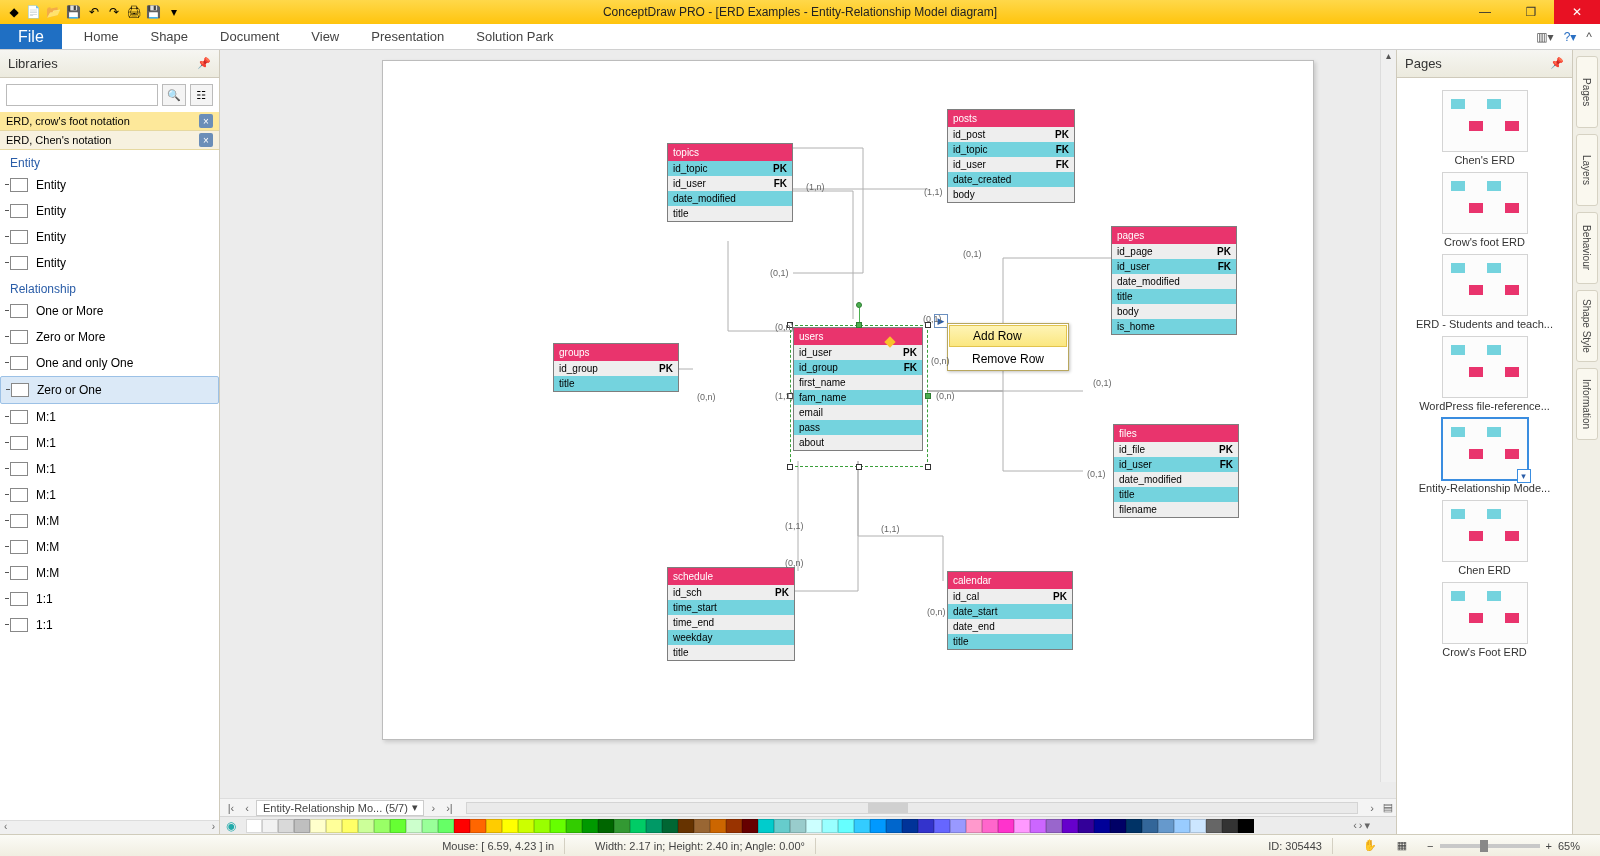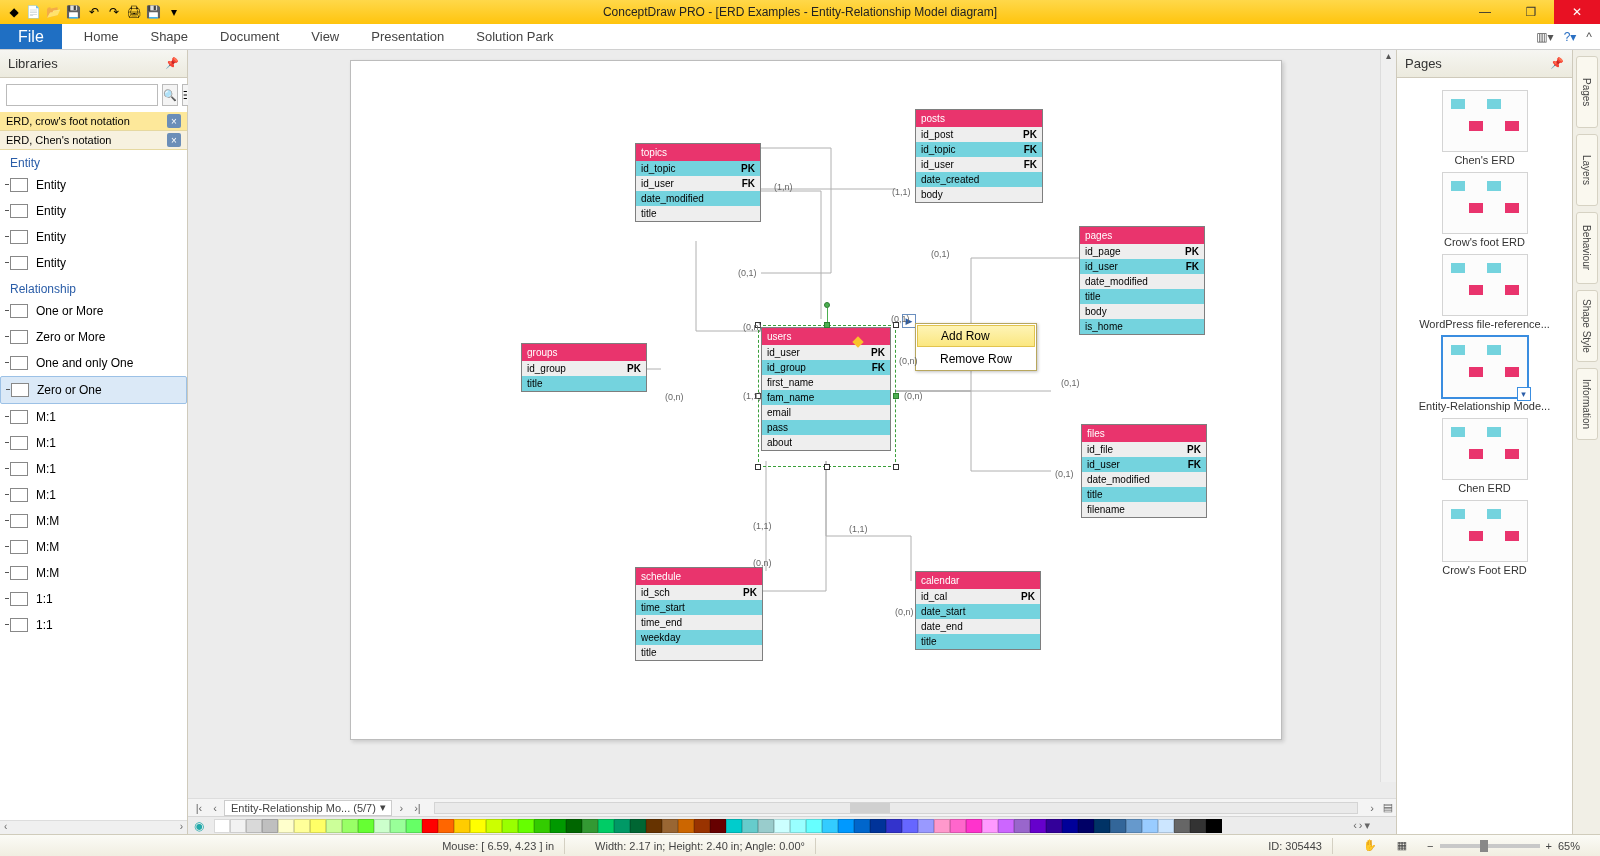--- a/index.html
+++ b/index.html
@@ -19,21 +19,21 @@
 .file-tab { background: #1f6fc3; color: #fff; padding: 0 18px; display: flex; align-items: center; font-size: 16px; margin-right: 6px;}
 .menuitem { padding: 0 16px; display: flex; align-items: center; cursor: default; }
 .menu-right { position: absolute; right: 8px; top: 0; height: 100%; display: flex; align-items: center; gap: 10px; font-size: 12px; color: #555; }
 
 
 .main { display: flex; height: calc(856px - 24px - 26px - 22px); background: #e8e8e8; }
 .panel-head { height: 28px; background: linear-gradient(#f6f6f2,#eceade); border-bottom: 1px solid #cfcabb; display: flex; align-items: center; padding: 0 8px; font-size: 13px; color: #333; }
 .panel-head .pin { margin-left: auto; font-size: 11px; color: #888; }
 
 
-.libraries { width: 188px; background: #fff; border-right: 1px solid #cfcabb; display: flex; flex-direction: column; }
+.libraries { width: 220px; background: #fff; border-right: 1px solid #cfcabb; display: flex; flex-direction: column; }
 .lib-search { padding: 6px; display: flex; gap: 4px; }
 .lib-search input { flex: 1; height: 22px; border: 1px solid #bbb; font-size: 11px; padding: 0 4px; }
 .lib-search .btn { width: 24px; height: 22px; border: 1px solid #bbb; background: #f4f4f4; display: flex; align-items: center; justify-content: center; font-size: 11px; }
 .lib-tags { font-size: 11px; }
 .lib-tag { display: flex; align-items: center; padding: 2px 6px; border-bottom: 1px solid #e6d8a0; background: #fde89a; }
 .lib-tag.alt { background: #f7f1df; }
 .lib-tag .x { margin-left: auto; width: 14px; height: 14px; background: #6b8eb8; color: #fff; border-radius: 2px; font-size: 10px; display: flex; align-items: center; justify-content: center; }
 .lib-body { flex: 1; overflow-y: auto; font-size: 12px; }
 .lib-section { color: #2a5da8; padding: 6px 10px 2px; }
 .lib-item { display: flex; align-items: center; gap: 8px; padding: 6px 10px; }
@@ -574,20 +574,29 @@
           </div>
           <div class="thumb-caption">Crow's foot ERD</div>
         </div>
         <div>
           <div class="thumb">
             <div class="deco" style="left: 8px; top: 8px; width: 14px; height: 10px; background: rgb(116, 211, 222);"></div>
             <div class="deco" style="left: 26px; top: 30px; width: 14px; height: 10px; background: rgb(233, 52, 109);"></div>
             <div class="deco" style="left: 44px; top: 8px; width: 14px; height: 10px; background: rgb(116, 211, 222);"></div>
             <div class="deco" style="left: 62px; top: 30px; width: 14px; height: 10px; background: rgb(233, 52, 109);"></div>
           </div>
+          <div class="thumb-caption">ERD - Students and teach...</div>
+        </div>
+        <div>
+          <div class="thumb">
+            <div class="deco" style="left: 8px; top: 8px; width: 14px; height: 10px; background: rgb(116, 211, 222);"></div>
+            <div class="deco" style="left: 26px; top: 30px; width: 14px; height: 10px; background: rgb(233, 52, 109);"></div>
+            <div class="deco" style="left: 44px; top: 8px; width: 14px; height: 10px; background: rgb(116, 211, 222);"></div>
+            <div class="deco" style="left: 62px; top: 30px; width: 14px; height: 10px; background: rgb(233, 52, 109);"></div>
+          </div>
           <div class="thumb-caption">WordPress file-reference...</div>
         </div>
         <div>
           <div class="thumb sel">
             <div class="deco" style="left: 8px; top: 8px; width: 14px; height: 10px; background: rgb(116, 211, 222);"></div>
             <div class="deco" style="left: 26px; top: 30px; width: 14px; height: 10px; background: rgb(233, 52, 109);"></div>
             <div class="deco" style="left: 44px; top: 8px; width: 14px; height: 10px; background: rgb(116, 211, 222);"></div>
             <div class="deco" style="left: 62px; top: 30px; width: 14px; height: 10px; background: rgb(233, 52, 109);"></div>
             <div style="position: absolute; right: -4px; bottom: -4px; width: 14px; height: 14px; background: rgb(255, 255, 255); border: 1px solid rgb(58, 141, 224); font-size: 9px; display: flex; align-items: center; justify-content: center; color: rgb(42, 93, 168);">▾</div>
           </div>

